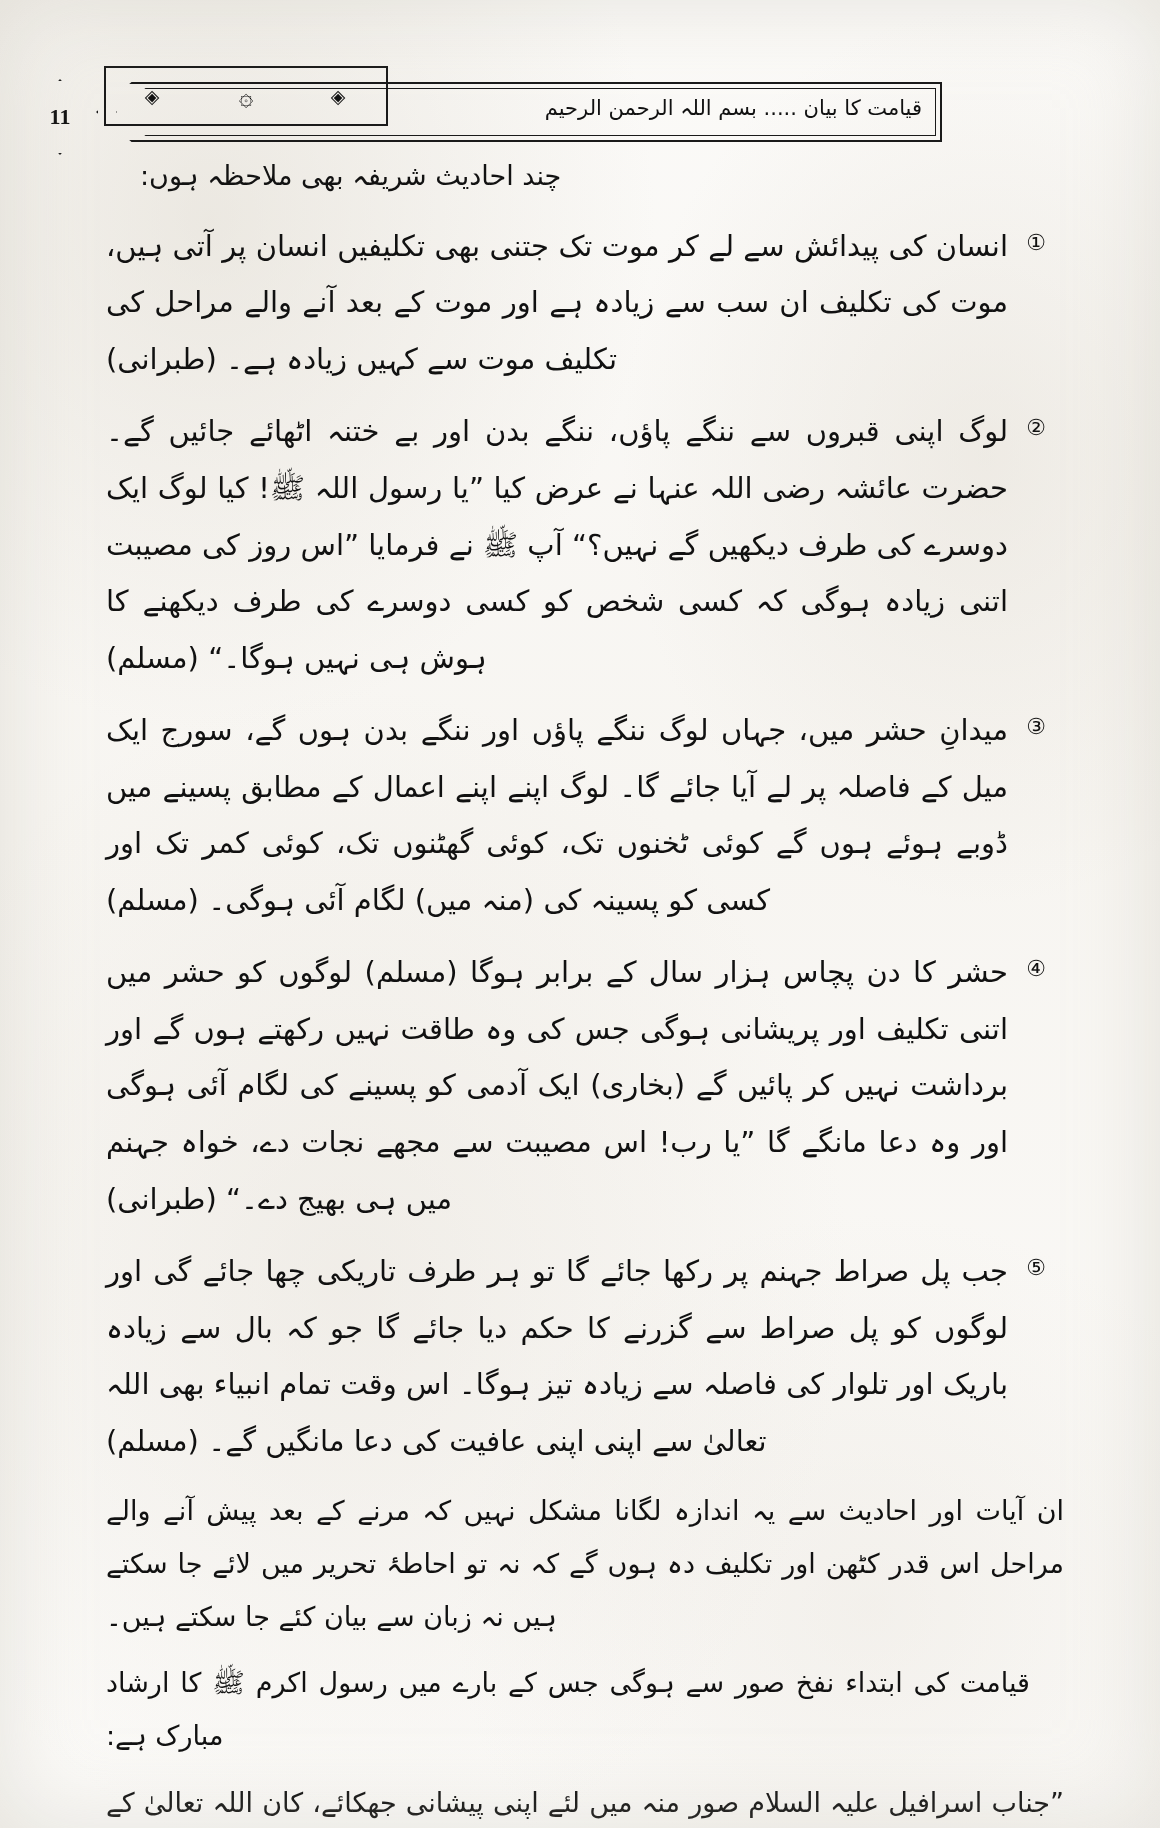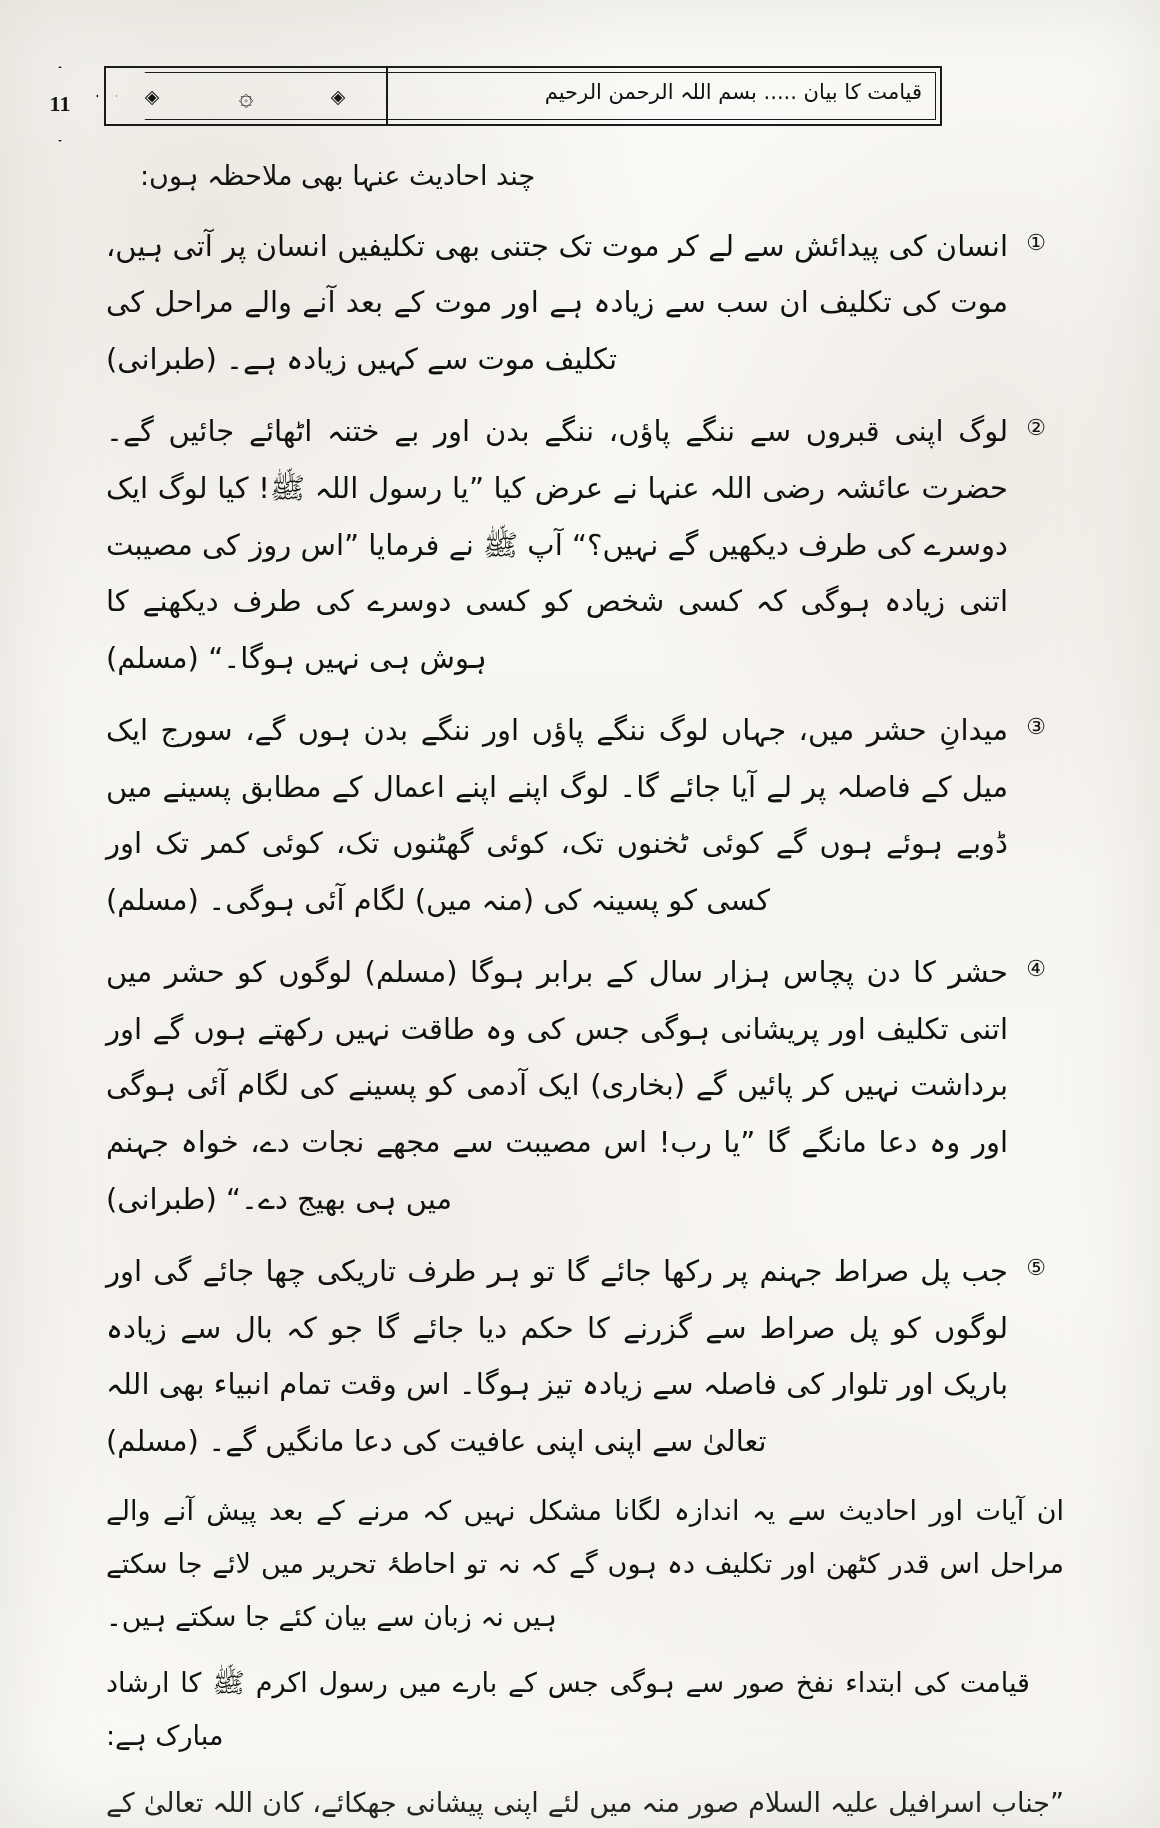--- a/index.html
+++ b/index.html
@@ -37,21 +37,21 @@
   
   .header {
     position: absolute;
     top: 58px;
     left: 96px;
     right: 96px;
     height: 72px;
   }
   .banner {
     position: absolute;
-    top: 8px;
+    top: 24px;
     left: 0;
     right: 122px;
     height: 56px;
     border: 2px solid #1a1a1a;
     
     clip-path: polygon(0% 50%, 4.2% 0%, 100% 0%, 100% 100%, 4.2% 100%);
     background: transparent;
   }
   .banner-inner {
     position: absolute;
@@ -82,21 +82,21 @@
     font-size: 22px;
     color: #111;
     letter-spacing: 2px;
     background: transparent;
   }
   .ornament .dia { font-size: 19px; line-height: 1; }
   .ornament .knot { font-size: 25px; line-height: 1; }
 
   .page-number-badge {
     position: absolute;
-    top: 8px;
+    top: 21px;
     left: -74px;
     width: 76px;
     height: 76px;
     display: flex;
     align-items: center;
     justify-content: center;
   }
   .page-number-badge .star {
     position: absolute;
     inset: 0;
@@ -207,21 +207,21 @@
     <span class="dia">◈</span>
     <span class="knot">۞</span>
     <span class="dia">◈</span>
   </div>
 
 </div>
 
 <div class="content">
 
 
-  <div class="line lead-line">چند احادیث عنہا بھی ملاحظہ ہوں:</div>
+  <div class="line lead-line">چند احادیث شریفہ بھی ملاحظہ ہوں:</div>
 
   <ul class="hadith-list">
 
     <li class="hadith-item">
       <div class="marker">①</div>
       <div class="hadith-text">انسان کی پیدائش سے لے کر موت تک جتنی بھی تکلیفیں انسان پر آتی ہیں، موت کی تکلیف ان سب سے زیادہ ہے اور موت کے بعد آنے والے مراحل کی تکلیف موت سے کہیں زیادہ ہے۔ (طبرانی)</div>
     </li>
 
     <li class="hadith-item">
       <div class="marker">②</div>

